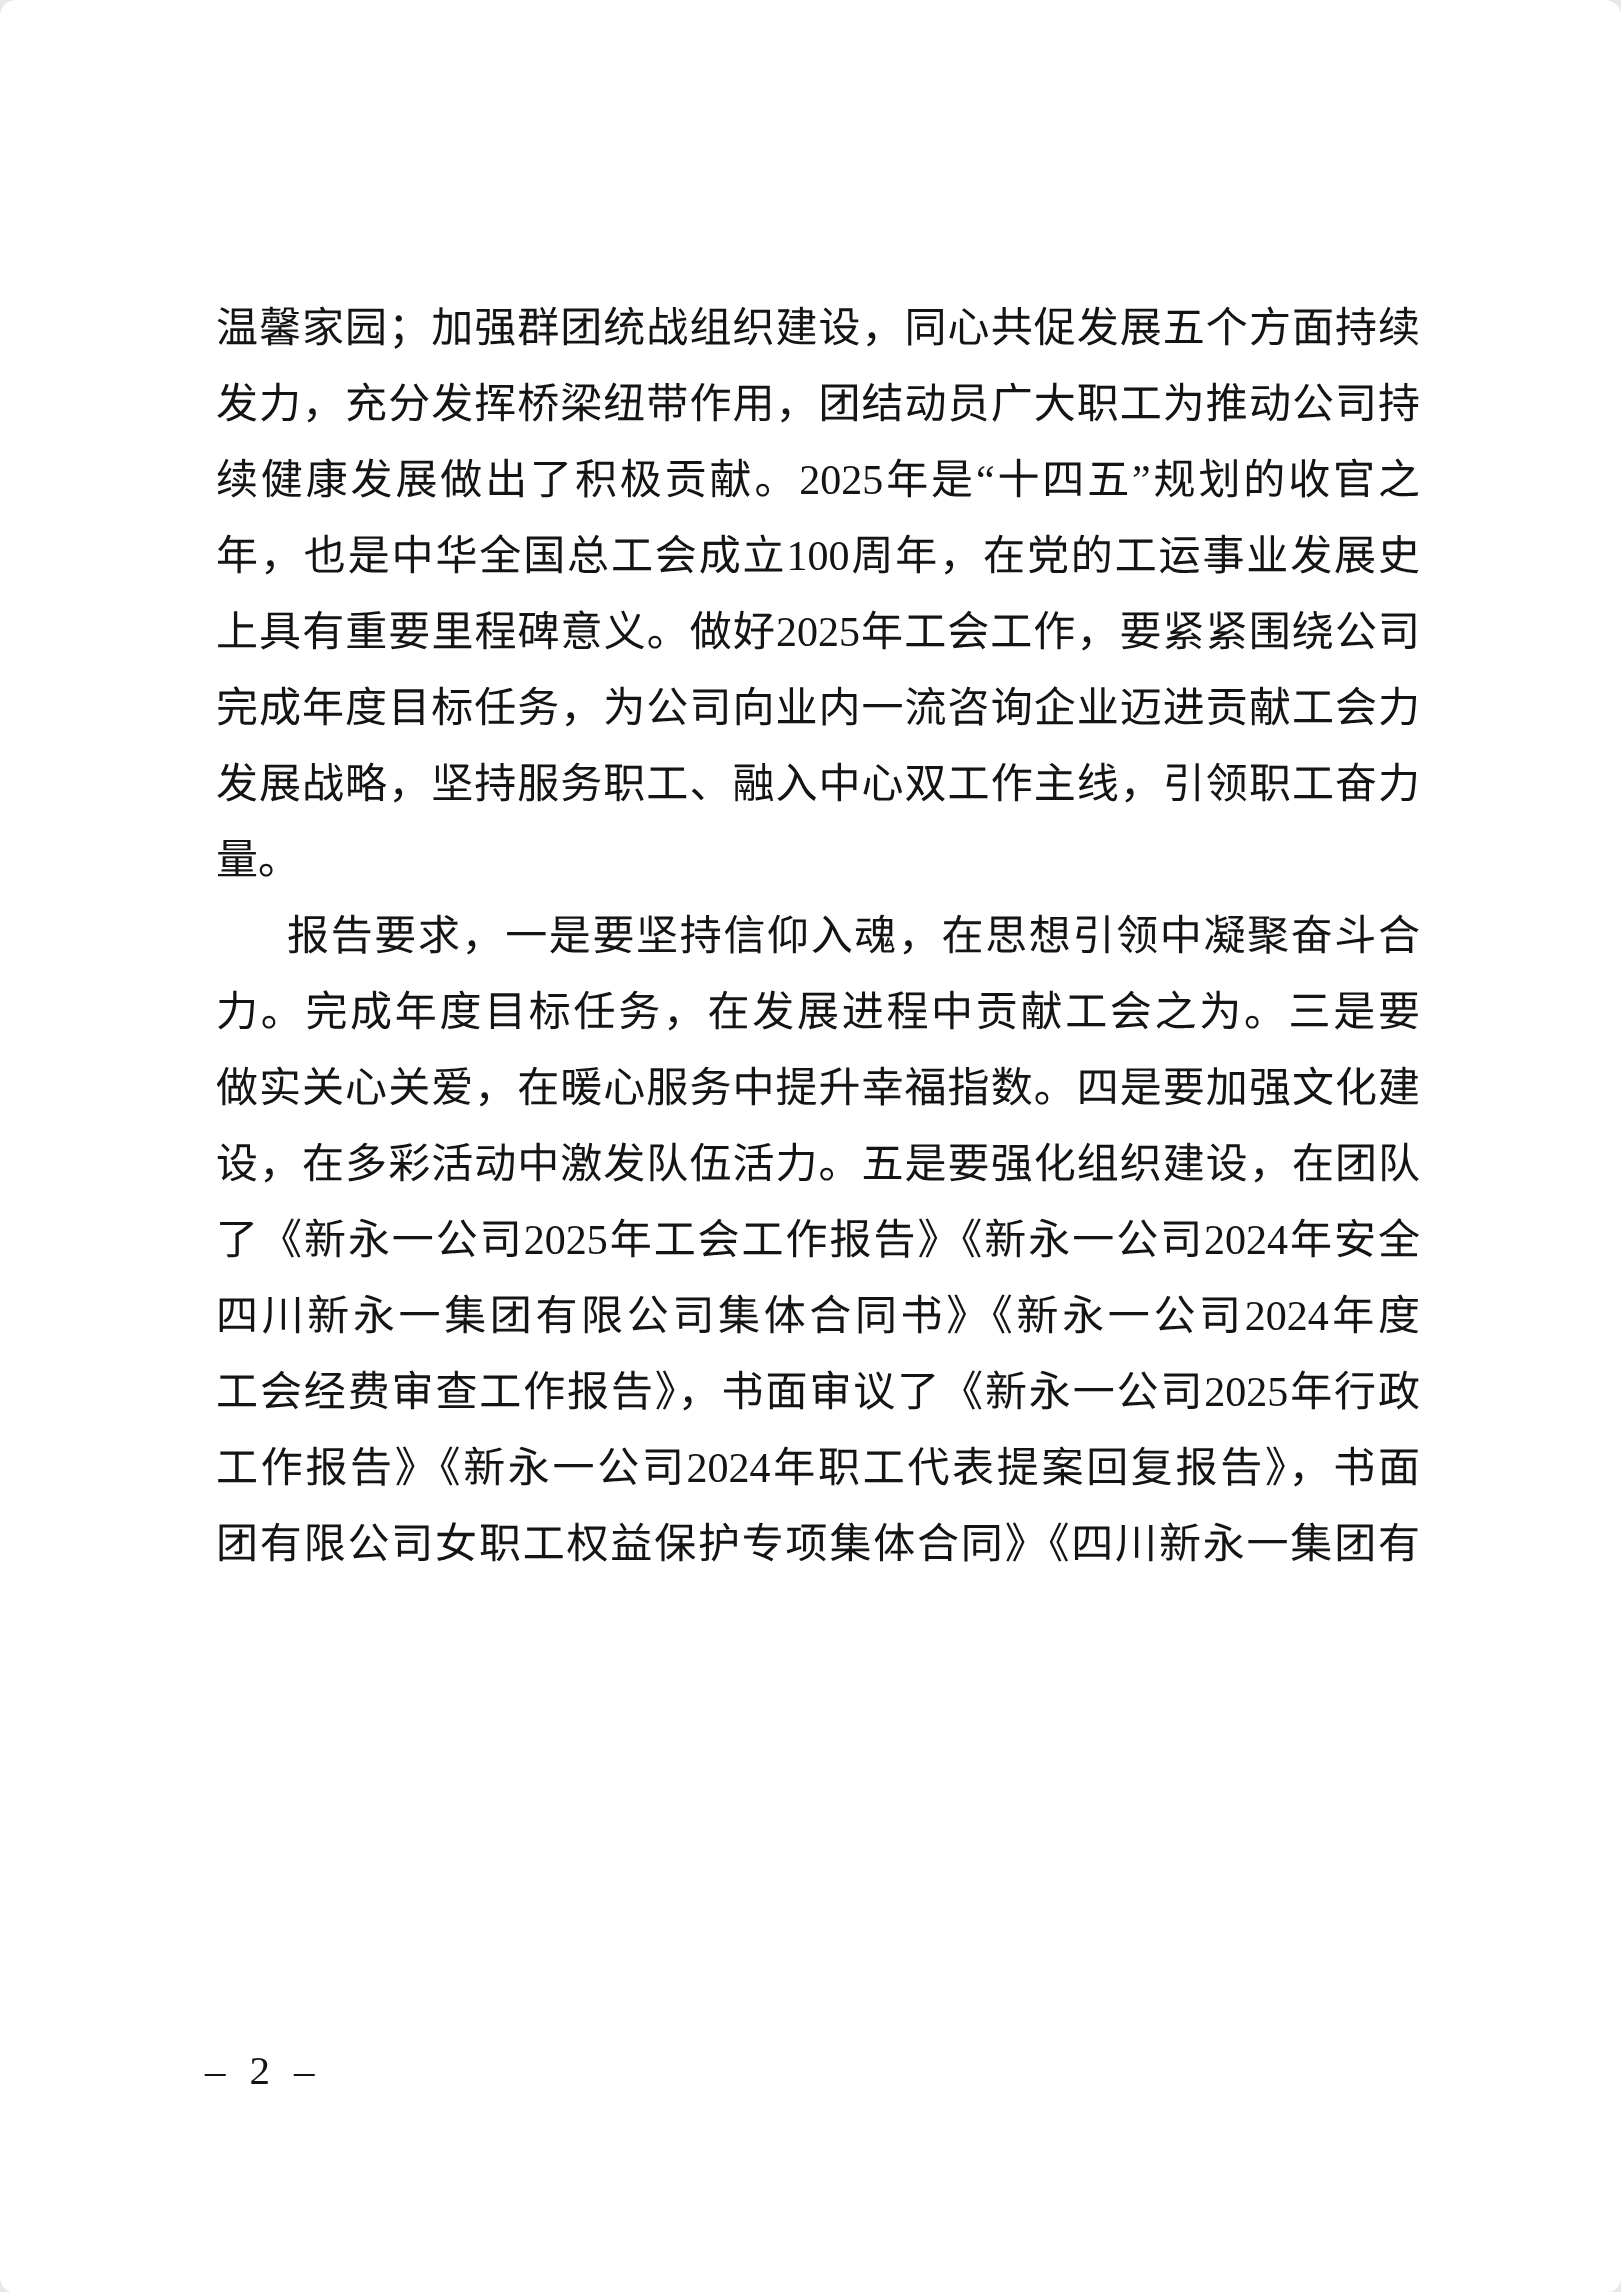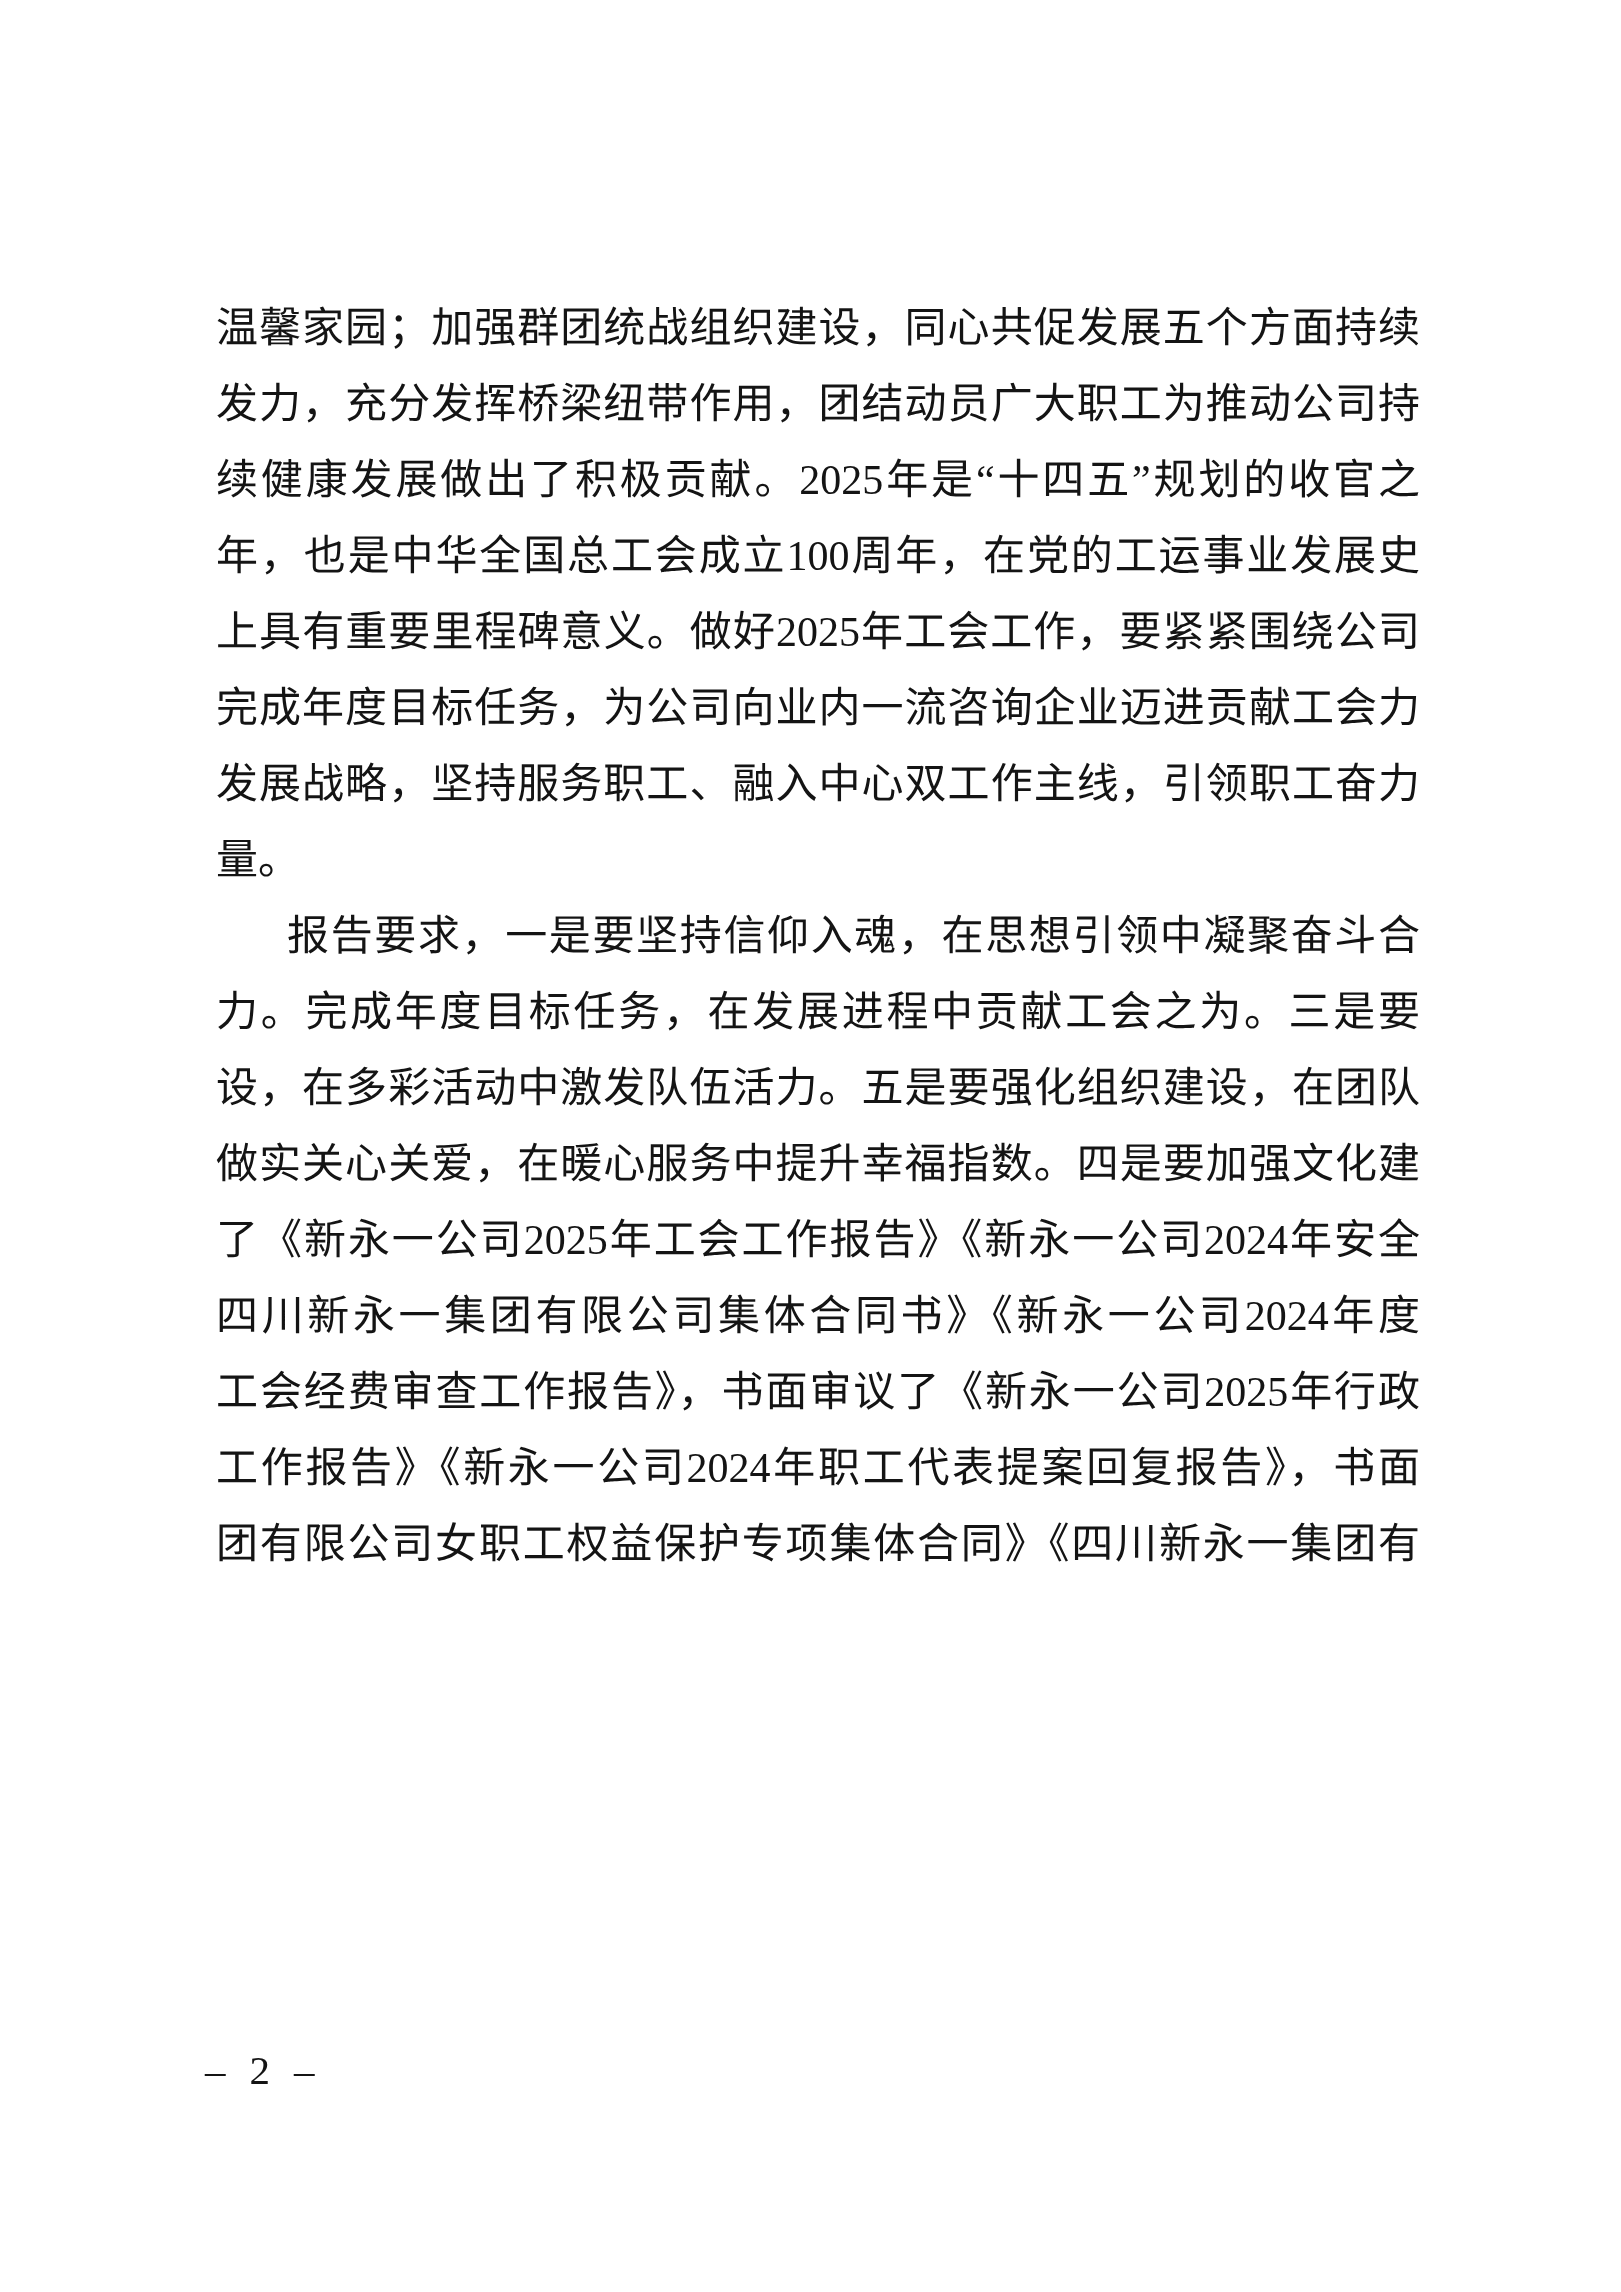--- a/index.html
+++ b/index.html
@@ -9,20 +9,21 @@
   }
   .page {
     position: relative;
     width: 1621px;
     height: 2293px;
     margin: 0 auto;
     background: #ffffff;
     color: #141414;
     font-family: "Liberation Serif", "DejaVu Serif", serif;
     overflow: hidden;
+    border-radius: 16px;
   }
   .doc-body {
     position: absolute;
     left: 216px;
     top: 290px;
     width: 1204px;
   }
   .line {
     height: 76px;
     line-height: 76px;
@@ -57,22 +58,22 @@
       <div class="line">温馨家园；加强群团统战组织建设，同心共促发展五个方面持续</div>
       <div class="line">发力，充分发挥桥梁纽带作用，团结动员广大职工为推动公司持</div>
       <div class="line">续健康发展做出了积极贡献。2025年是“十四五”规划的收官之</div>
       <div class="line">年，也是中华全国总工会成立100周年，在党的工运事业发展史</div>
       <div class="line">上具有重要里程碑意义。做好2025年工会工作，要紧紧围绕公司</div>
       <div class="line">完成年度目标任务，为公司向业内一流咨询企业迈进贡献工会力</div>
       <div class="line">发展战略，坚持服务职工、融入中心双工作主线，引领职工奋力</div>
       <div class="line flush-last">量。</div>
       <div class="line indent">报告要求，一是要坚持信仰入魂，在思想引领中凝聚奋斗合</div>
       <div class="line">力。完成年度目标任务，在发展进程中贡献工会之为。三是要</div>
+      <div class="line">做实关心关爱，在暖心服务中提升幸福指数。四是要加强文化建</div>
       <div class="line">设，在多彩活动中激发队伍活力。五是要强化组织建设，在团队</div>
-      <div class="line">做实关心关爱，在暖心服务中提升幸福指数。四是要加强文化建</div>
       <div class="line">了《新永一公司2025年工会工作报告》《新永一公司2024年安全</div>
       <div class="line">四川新永一集团有限公司集体合同书》《新永一公司2024年度</div>
       <div class="line">工会经费审查工作报告》，书面审议了《新永一公司2025年行政</div>
       <div class="line">工作报告》《新永一公司2024年职工代表提案回复报告》，书面</div>
       <div class="line">团有限公司女职工权益保护专项集体合同》《四川新永一集团有</div>
     </div>
   <div class="footer">– 2 –</div>
 </div>
 
 

